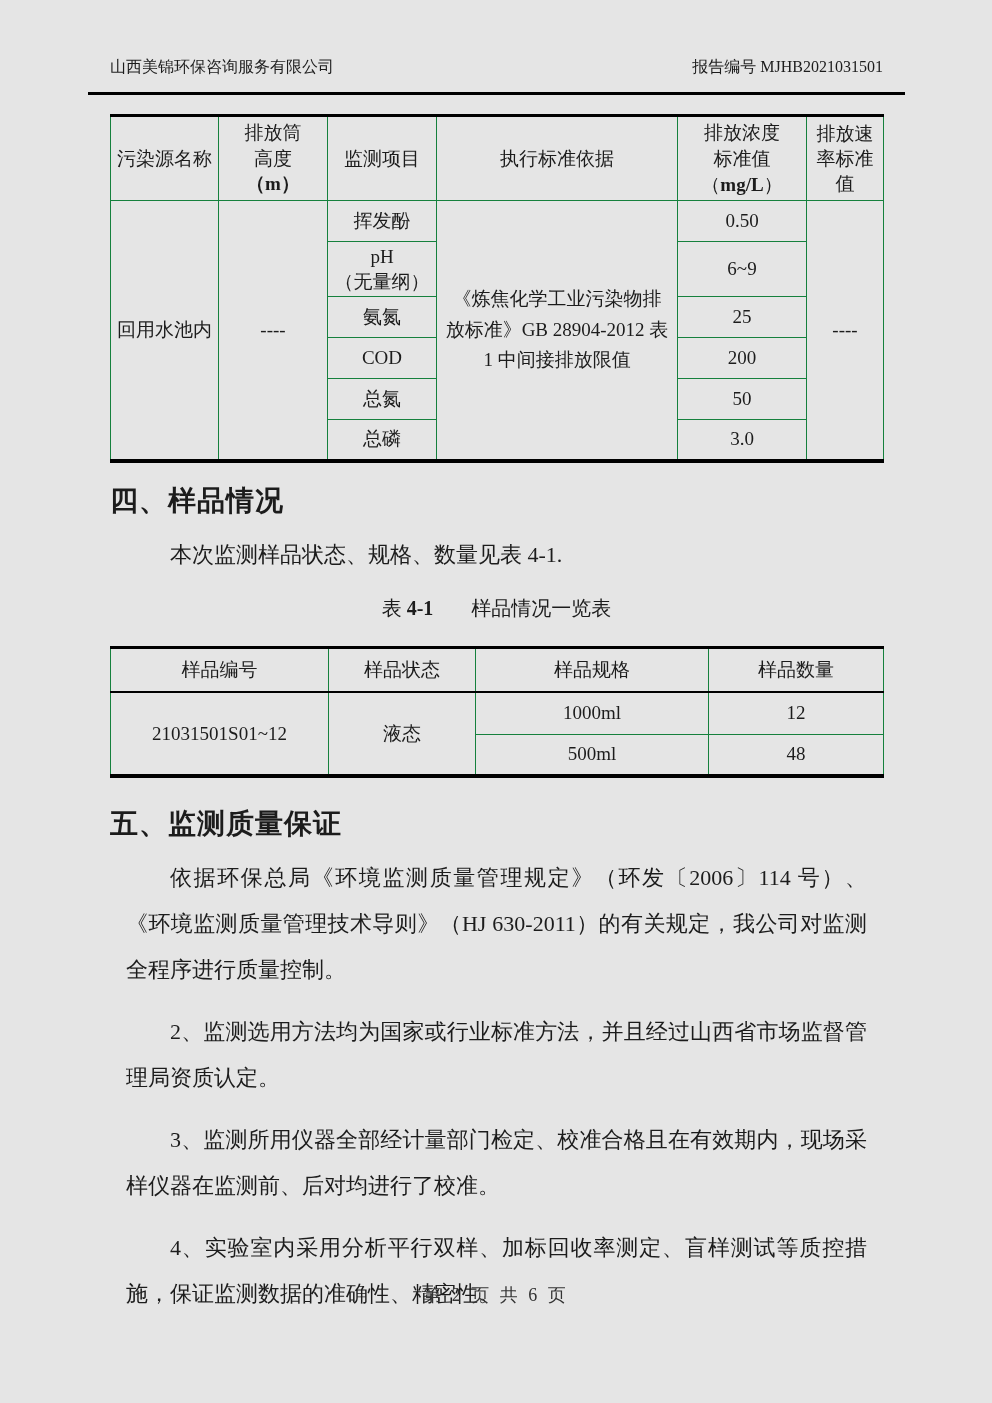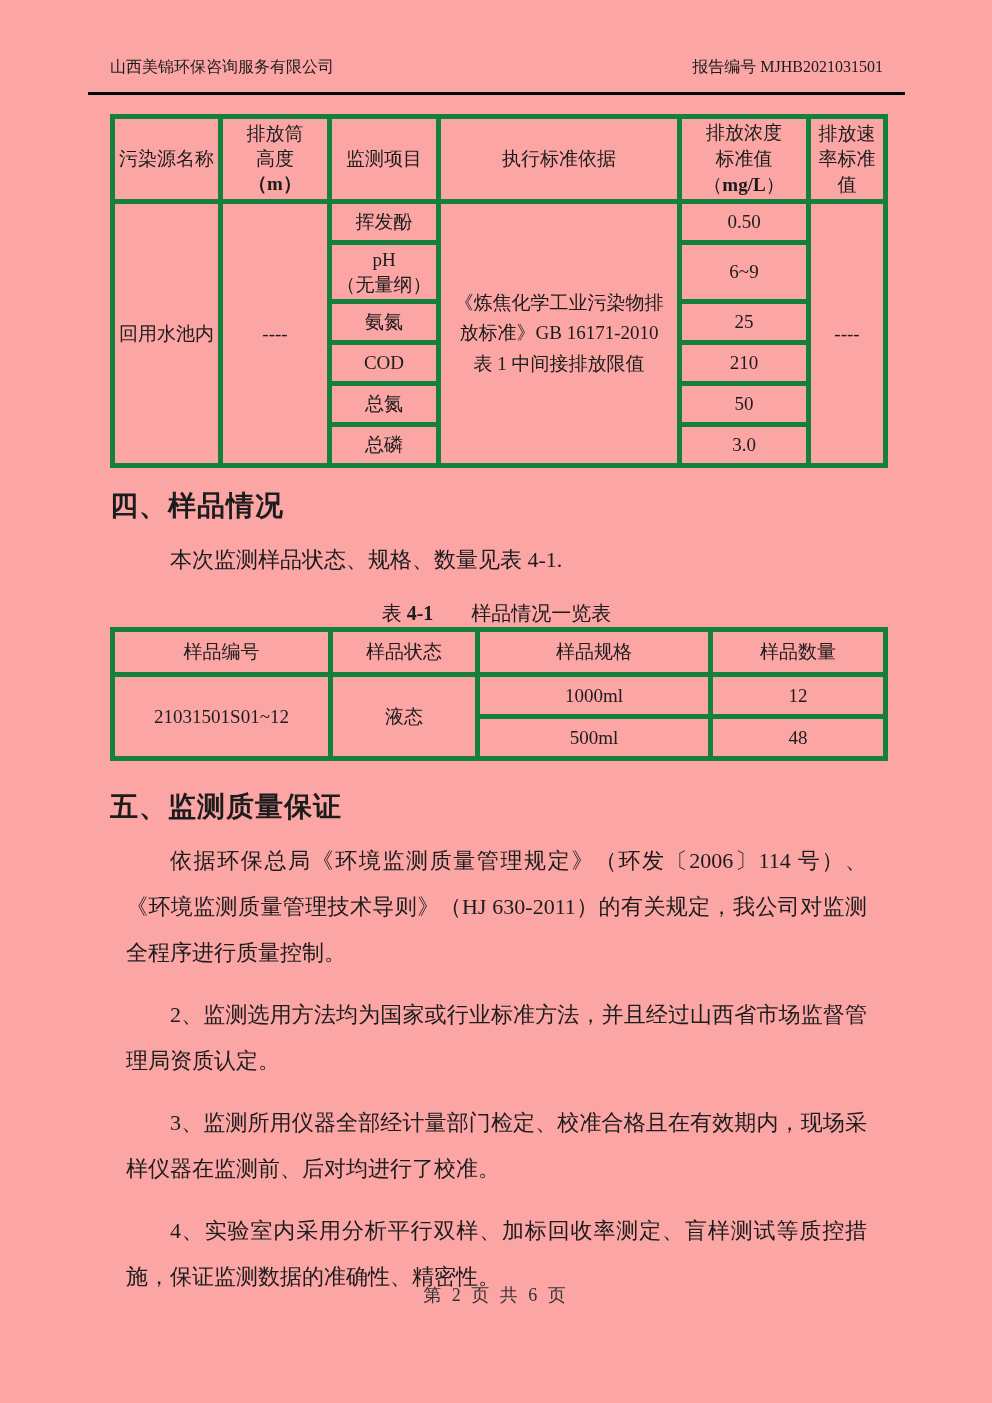--- a/index.html
+++ b/index.html
@@ -2,21 +2,21 @@
 <html><head>
 <meta charset="utf-8">
 <style>
   * { box-sizing: border-box; }
   html, body { margin: 0; padding: 0; background: #ffffff; }
   .page {
     position: relative;
     width: 992px;
     height: 1403px;
     margin: 0 auto;
-    background: #fca5a5;
+    background: #e5e5e5;
     color: #1c1c1c;
     font-family: "Liberation Serif", "DejaVu Serif", serif;
     padding: 56px 109px 0 110px;
     overflow: hidden;
   }
 
   
   .doc-header {
     display: flex;
     justify-content: space-between;
@@ -32,23 +32,23 @@
   }
 
   
   table {
     border-collapse: collapse;
     table-layout: fixed;
     width: 773px;
     font-size: 19px;
   }
   table.standards { margin-top: 19px; }
-  table.samples   { margin-top: 0;  }
+  table.samples   { margin-top: 24px;  }
   td {
-    border: 5px solid #15803d;
+    border: 1px solid #15803d;
     text-align: center;
     vertical-align: middle;
     padding: 2px 4px;
     overflow: hidden;
   }
   table.standards, table.samples {
     border-top: 3px solid #000;
     border-bottom: 4px solid #000;
   }
   table.samples tr.t2-head td { border-bottom: 2px solid #000; }
@@ -139,36 +139,36 @@
           <div><span>标准值（</span><span class="unit-bold">mg/L</span><span>）</span></div>
         </td>
         <td class="pre-line nopad">排放速
 率标准
 值</td>
       </tr>
       <tr class="t1-row">
         <td rowspan="6">回用水池内</td>
         <td rowspan="6">----</td>
         <td>挥发酚</td>
-        <td rowspan="6" class="basis-cell">《炼焦化学工业污染物排放标准》GB 16171-2010 表 1 中间接排放限值</td>
+        <td rowspan="6" class="basis-cell">《炼焦化学工业污染物排放标准》GB 28904-2012 表 1 中间接排放限值</td>
         <td>0.50</td>
         <td rowspan="6">----</td>
       </tr>
       <tr class="t1-row-ph">
         <td class="pre-line">pH
 （无量纲）</td>
         <td>6~9</td>
       </tr>
       <tr class="t1-row">
         <td>氨氮</td>
         <td>25</td>
       </tr>
       <tr class="t1-row">
         <td>COD</td>
-        <td>210</td>
+        <td>200</td>
       </tr>
       <tr class="t1-row">
         <td>总氮</td>
         <td>50</td>
       </tr>
       <tr class="t1-row">
         <td>总磷</td>
         <td>3.0</td>
       </tr>
     </tbody>

